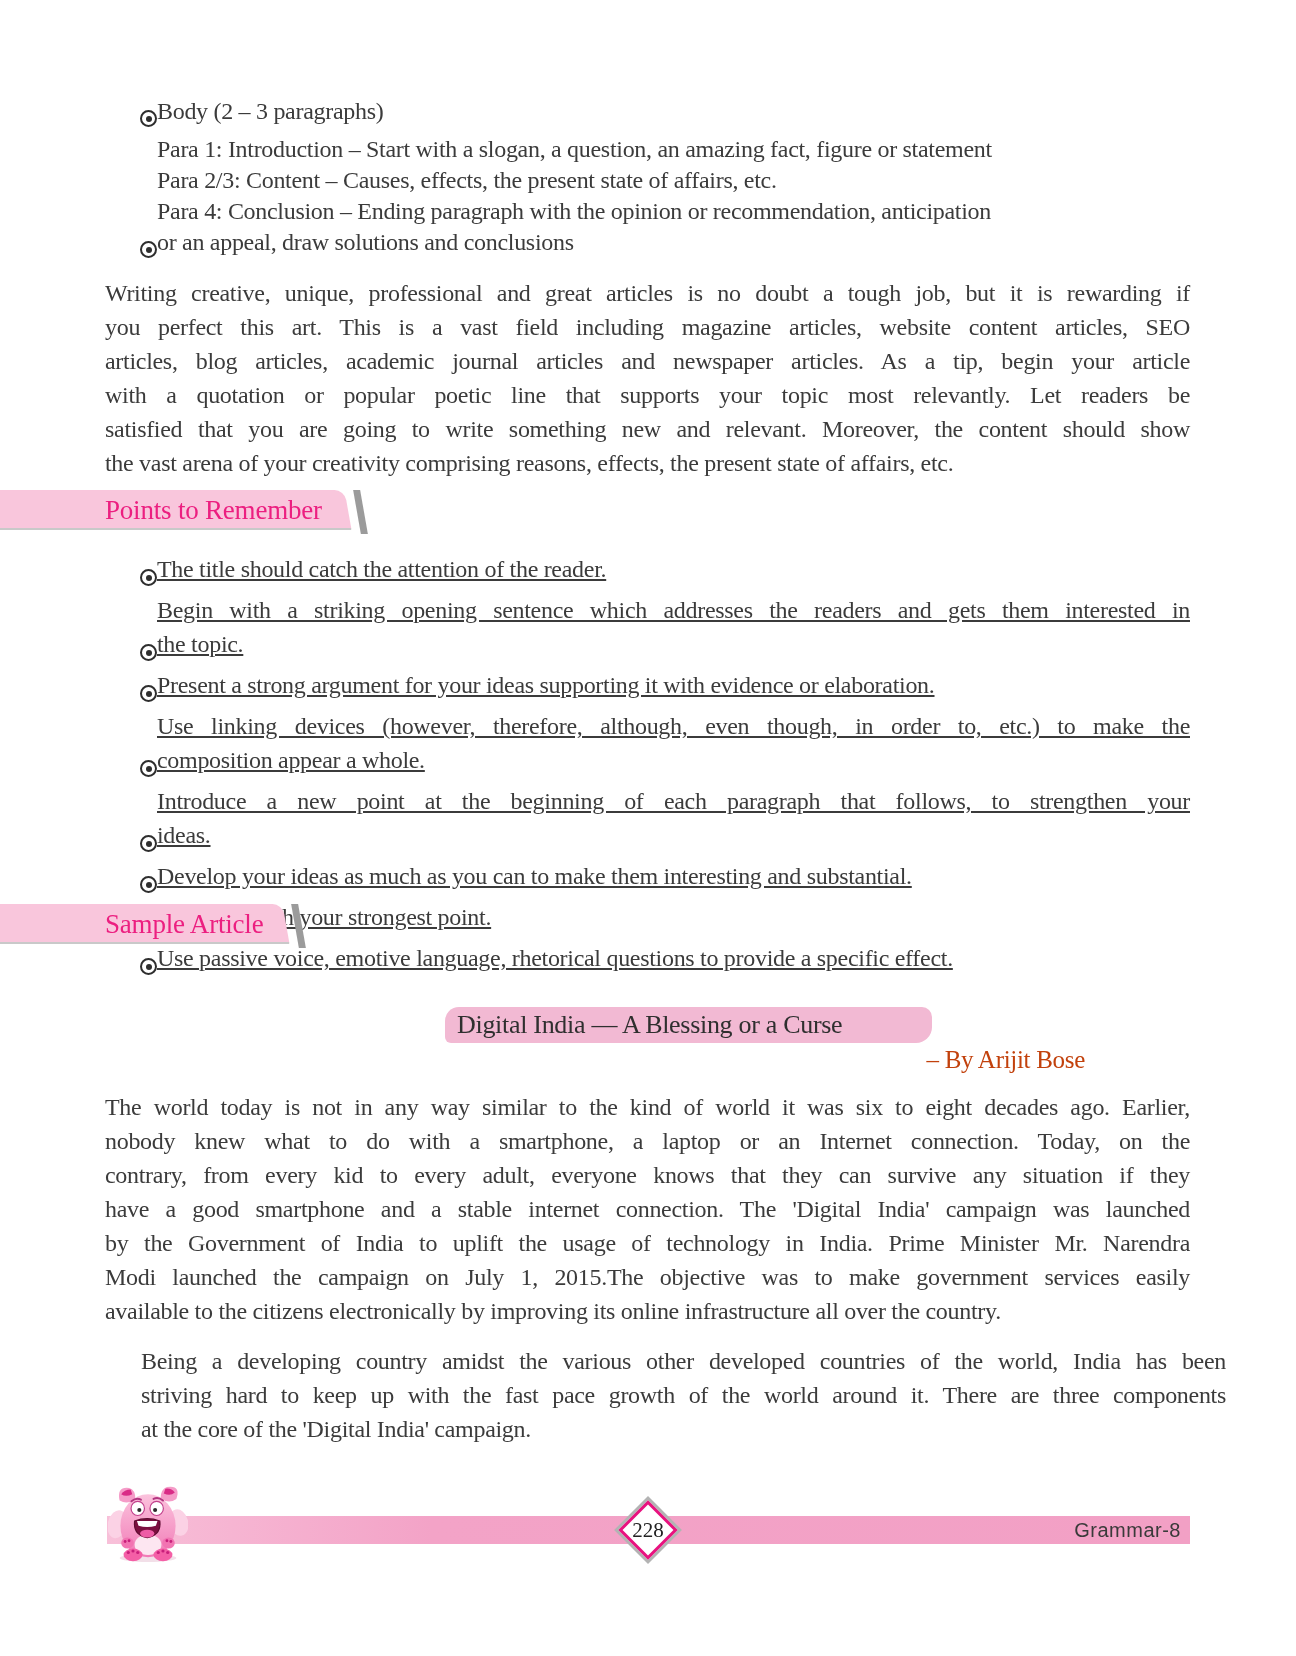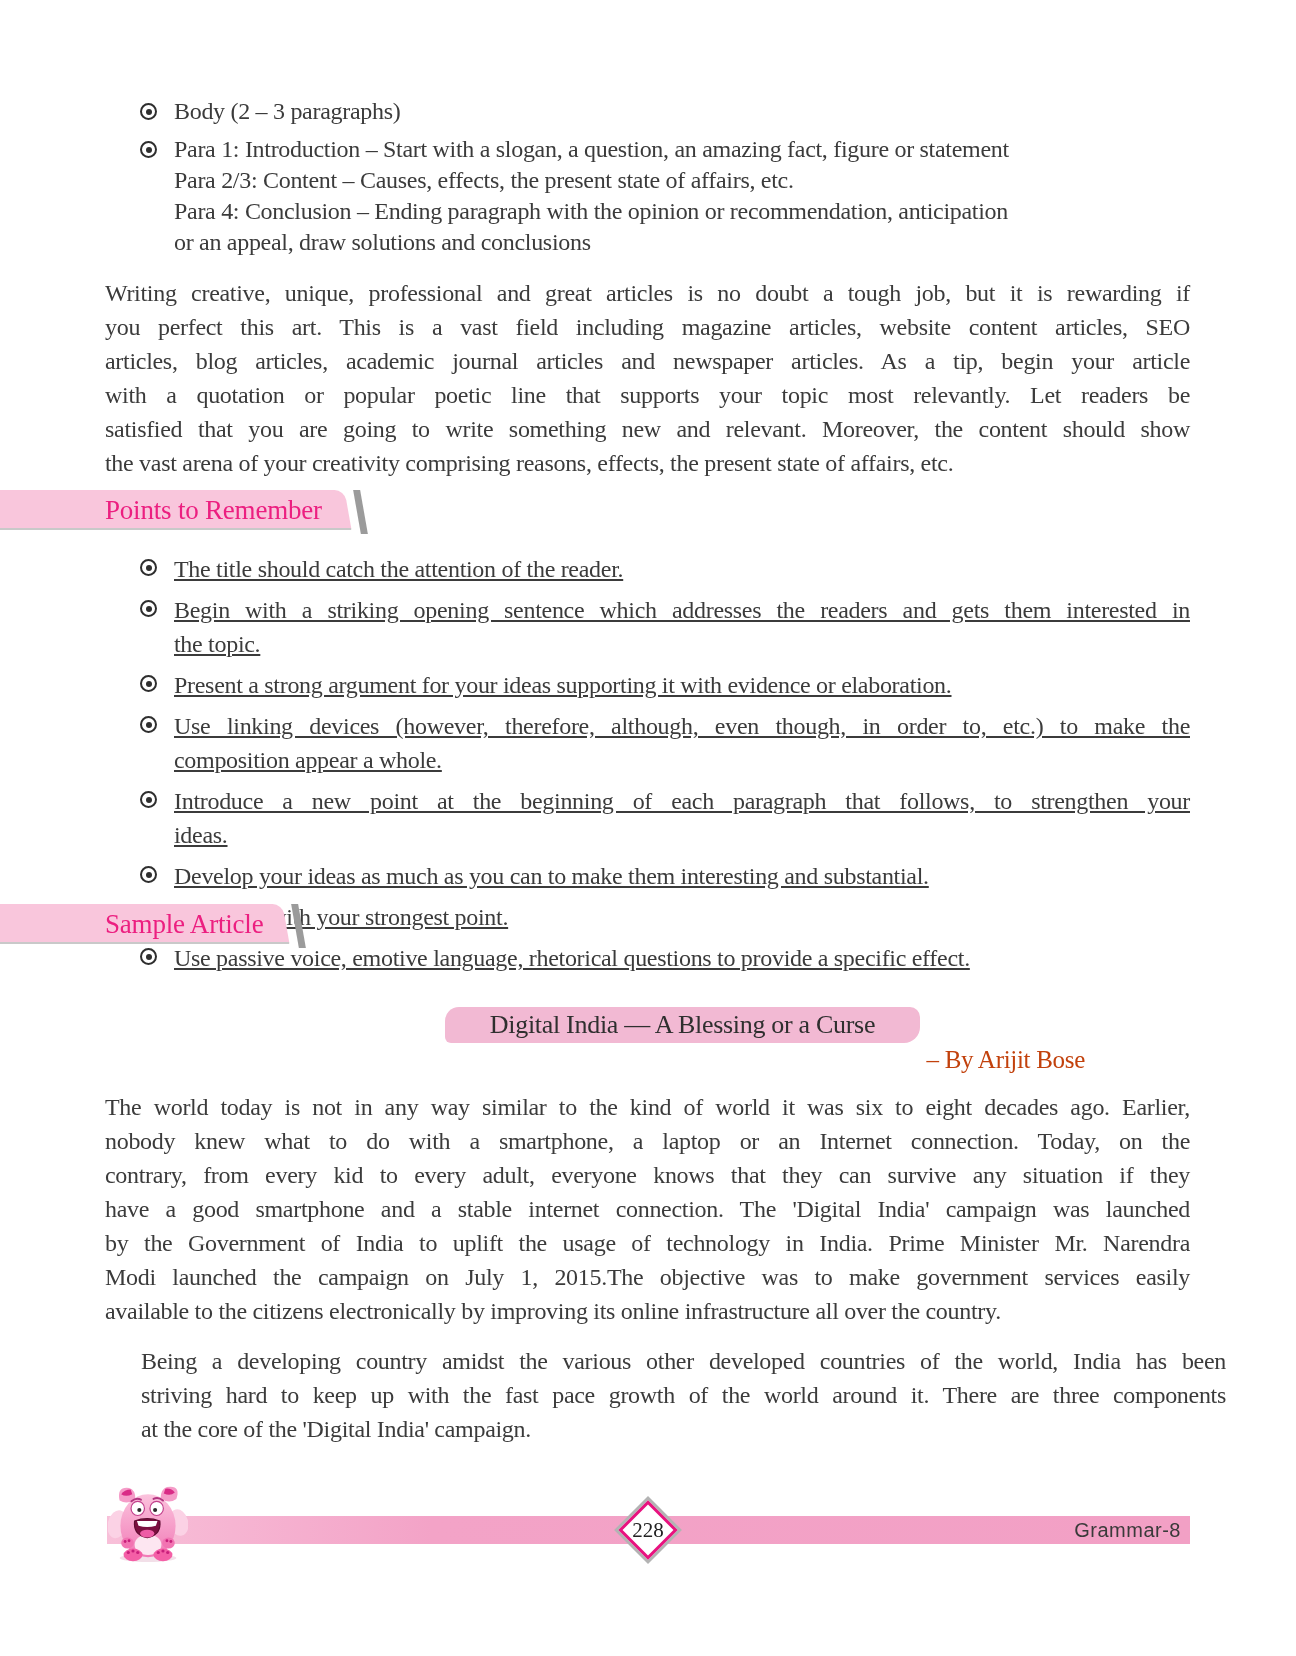--- a/index.html
+++ b/index.html
@@ -6,40 +6,40 @@
   .page{position:relative;width:1296px;height:1656px;background:#ffffff;overflow:hidden;
         font-family:"Liberation Serif", serif;color:#3b3b3b;}
   .content-block{position:absolute;left:105px;width:1085px;}
 
   
   .line{font-size:24px;line-height:34px;letter-spacing:-0.3px;white-space:normal;}
   .stretch{text-align:justify;text-align-last:justify;}
   .plain{text-align:left;}
 
   
-  .brow{display:flex;gap:17px;padding-left:35px;margin-bottom:7px;}
+  .brow{display:flex;padding-left:35px;margin-bottom:7px;align-items:flex-end;}
   .bullet{flex:0 0 17px;width:17px;height:17px;border:2.5px solid #2e2e2e;border-radius:50%;
           margin-top:7px;position:relative;box-sizing:border-box;}
   .bullet::after{content:"";position:absolute;left:50%;top:50%;width:6px;height:6px;margin:-3px 0 0 -3px;
           border-radius:50%;background:#2e2e2e;}
   .btext{flex:1 1 auto;}
   .intro-line{font-size:24px;line-height:31px;letter-spacing:-0.3px;}
 
   
   .banner{position:absolute;left:0;height:40px;}
   .banner .bg{position:absolute;left:-24px;top:0;bottom:0;right:16px;background:#f9c6dc;
               transform:skewX(10deg);border-top-right-radius:10px;border-bottom:2px solid #c9c9c9;}
   .banner .stripe{position:absolute;top:0;bottom:-4px;width:7px;right:0;background:#9b9b9b;
               transform:skewX(10deg);}
   .banner .blabel{position:absolute;left:105px;top:0;line-height:40px;font-size:27px;color:#ec1f80;
               letter-spacing:-0.2px;}
 
   
   .title-box{position:absolute;left:445px;top:1007px;width:475px;height:36px;background:#f2b9d3;
-             border-radius:14px 10px 16px 6px;display:flex;align-items:center;justify-content:center;}
+             border-radius:14px 10px 16px 6px;display:flex;align-items:center;padding-left:12px;}
   .title-box span{font-size:26px;color:#2f2f2f;letter-spacing:-0.3px;}
   .byline{position:absolute;left:105px;top:1046px;width:1085px;text-align:right;font-size:25px;
           letter-spacing:-0.3px;color:#c2410c;}
 
   
   .footer-bar{position:absolute;left:107px;top:1516px;width:1083px;height:28px;
       background:linear-gradient(90deg,#f8c0d9 0%,#f3a3c7 30%,#f2a0c5 100%);text-align:center;}
   .grammar{position:absolute;right:9px;top:0;line-height:28px;font-size:20px;color:#3a3a3a;
       font-family:"Liberation Sans", sans-serif;letter-spacing:0.5px;}
   .diamond{position:absolute;left:627px;top:1509px;width:42px;height:42px;background:#ffffff;

